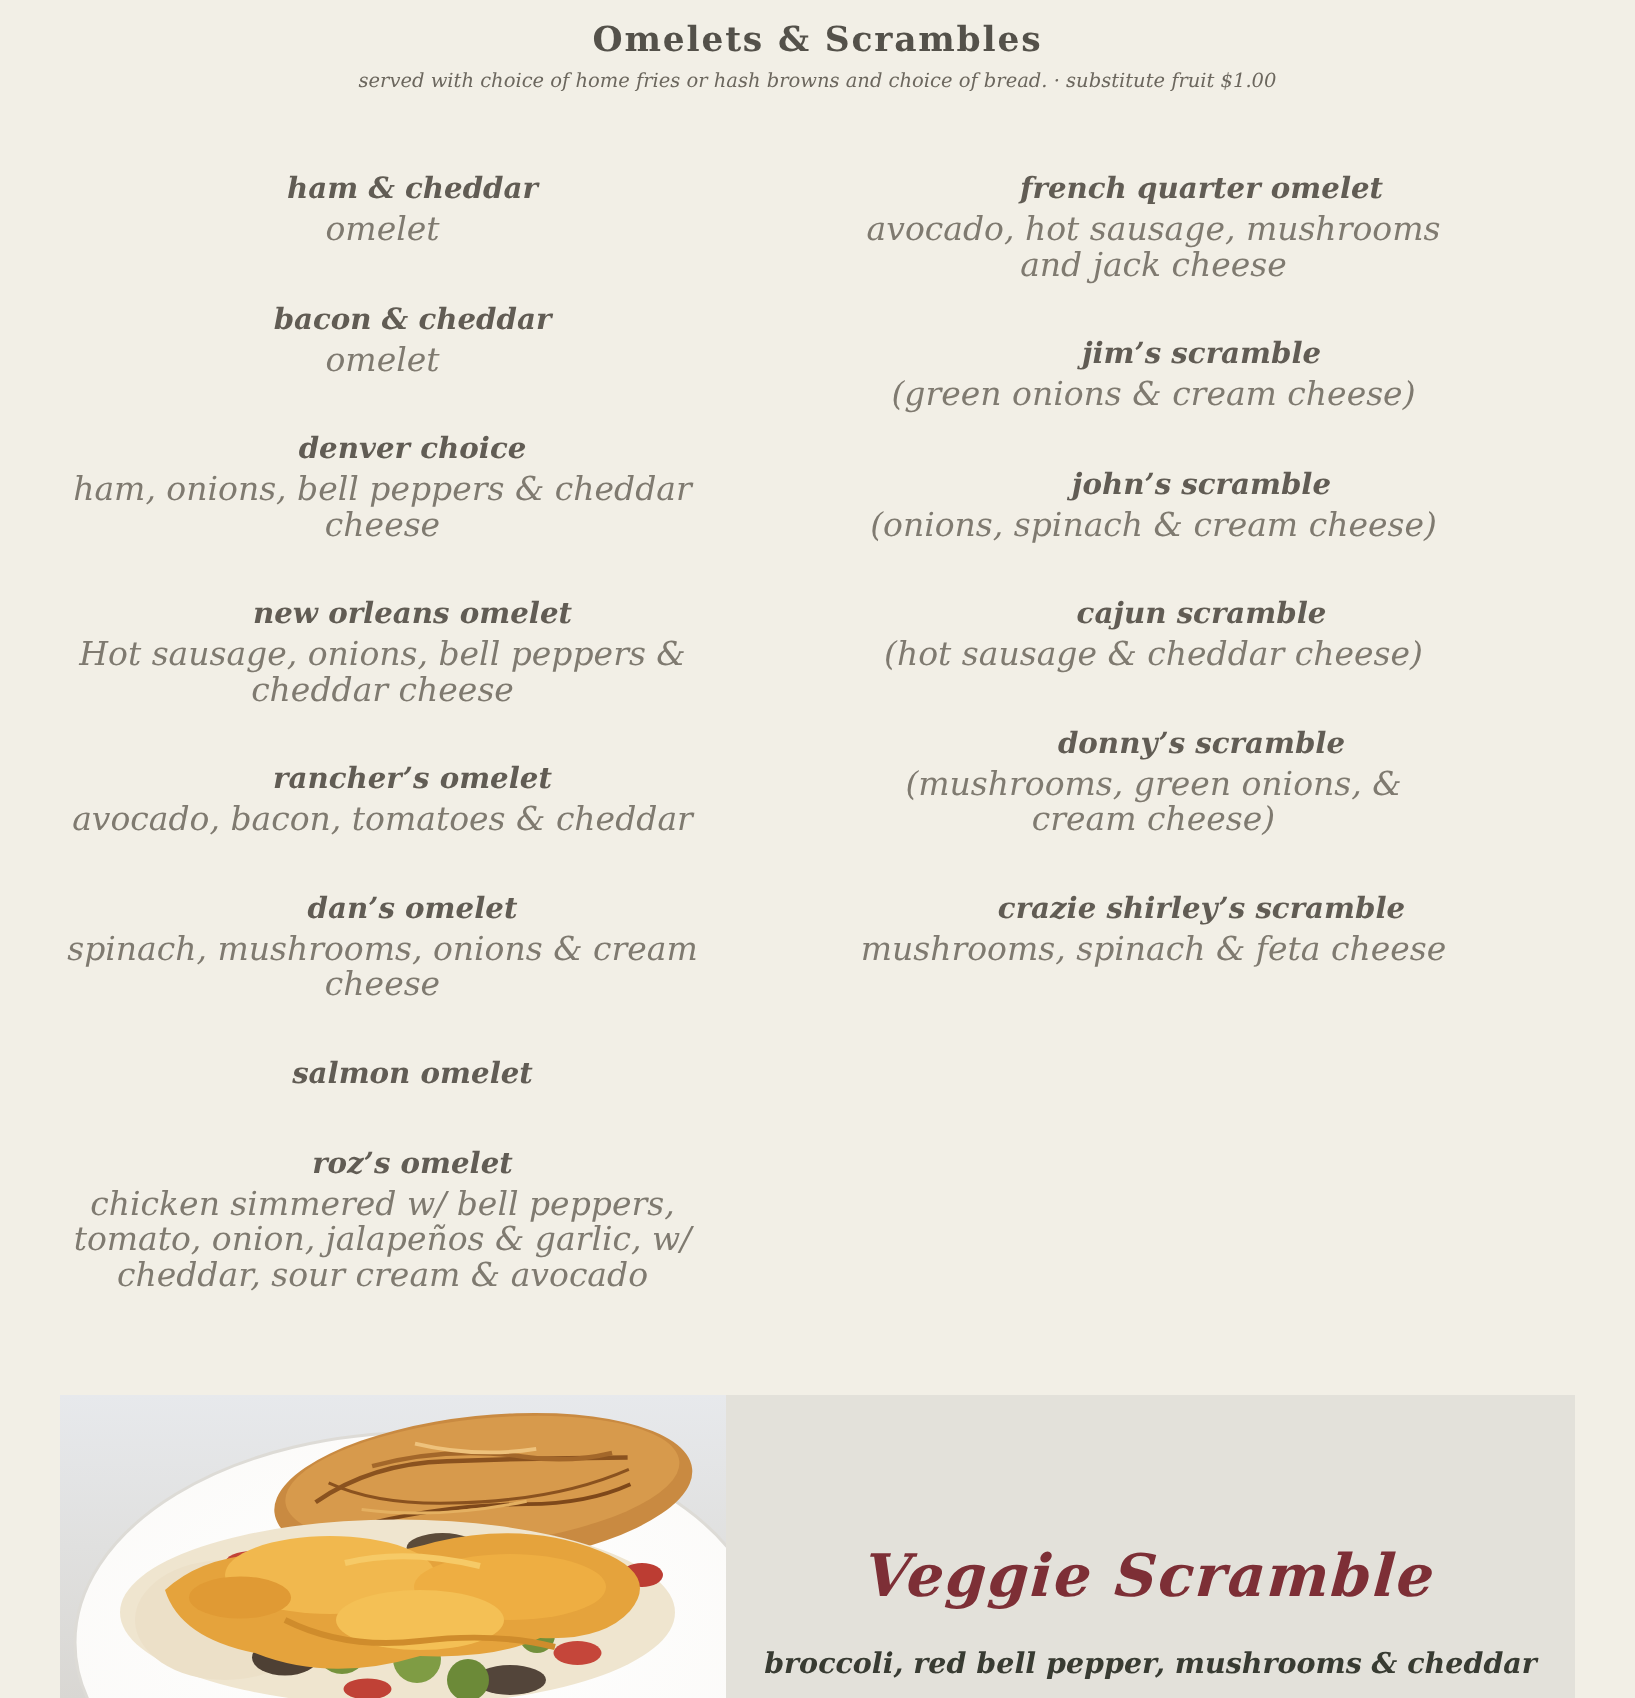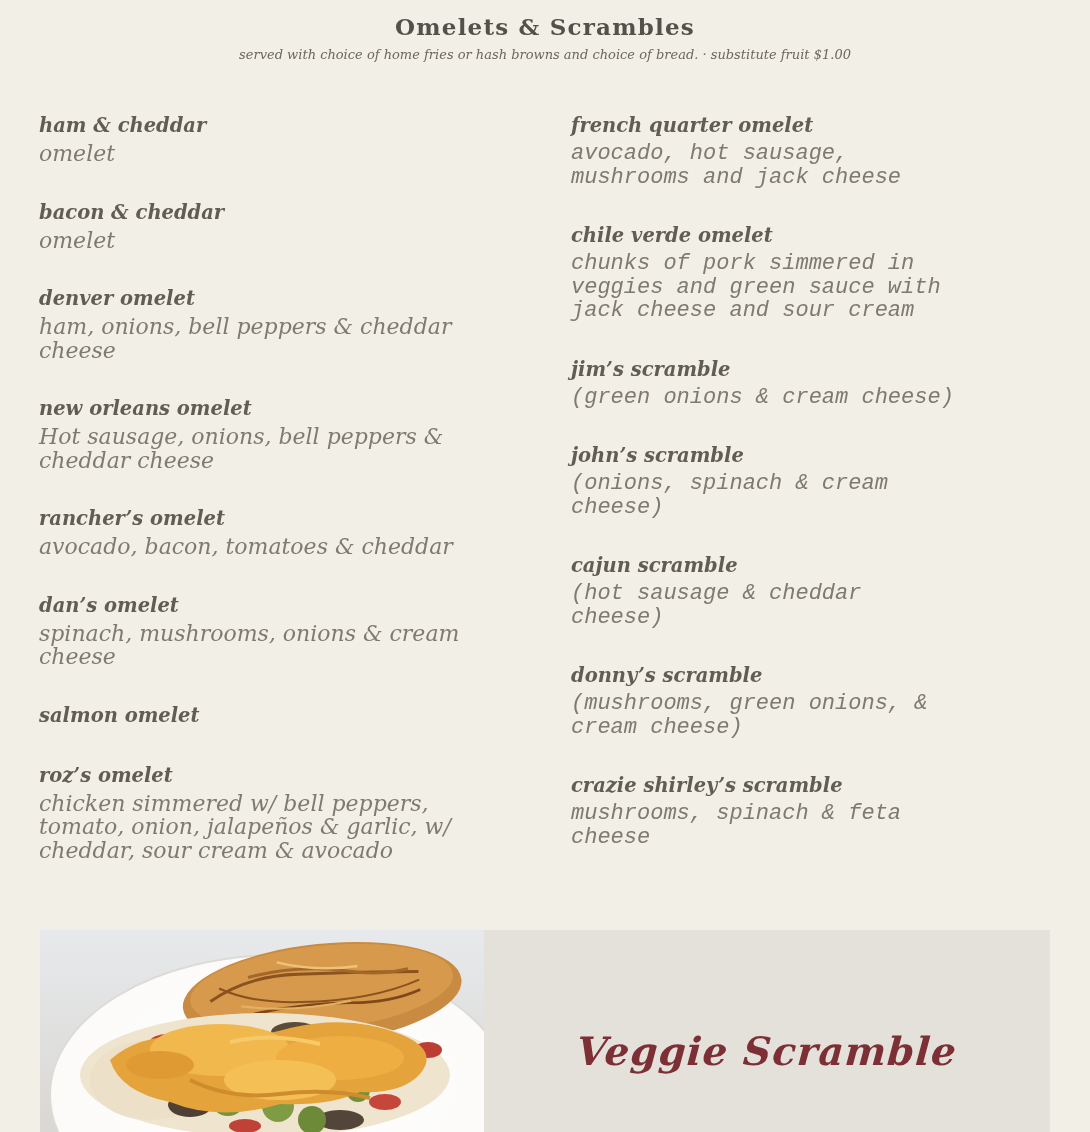--- a/index.html
+++ b/index.html
@@ -33,37 +33,37 @@
     font-size: 13px;
     color: var(--subtitle-color);
   }
   .columns {
     display: flex;
     padding-left: 39px;
     margin-top: 50px;
   }
   .col-left { width: 472px; margin-right: 60px; }
   .col-right { width: 460px; }
-  .menu-item { margin-bottom: 33px; }
+  .menu-item { margin-bottom: 33px; text-align: center; }
   .item-name {
     font-size: 19.5px;
     font-weight: bold;
     font-style: italic;
     color: var(--item-name-color);
     line-height: 27px;
   }
   .item-desc {
     font-size: 22px;
     font-style: italic;
     color: var(--item-desc-color);
     line-height: 23.5px;
     margin-top: 3px;
   }
   .col-left .item-desc { max-width: 432px; }
-  .col-right .item-desc { max-width: 396px; font-family: Liberation Mono, monospace; }
+  .col-right .item-desc { max-width: 396px; }
   .feature-band {
     position: absolute;
     left: 40px; top: 930px;
     width: 1010px; height: 202px;
     display: flex;
   }
   .feature-image {
     width: 444px; height: 202px;
     flex: 0 0 444px;
     overflow: hidden;
@@ -107,21 +107,21 @@
     <div class="item-name">ham &amp; cheddar</div>
     <div class="item-desc">omelet</div>
   </div>
 
   <div class="menu-item">
     <div class="item-name">bacon &amp; cheddar</div>
     <div class="item-desc">omelet</div>
   </div>
 
   <div class="menu-item">
-    <div class="item-name">denver omelet</div>
+    <div class="item-name">denver choice</div>
     <div class="item-desc">ham, onions, bell peppers &amp; cheddar cheese</div>
   </div>
 
   <div class="menu-item">
     <div class="item-name">new orleans omelet</div>
     <div class="item-desc">Hot sausage, onions, bell peppers &amp; cheddar cheese</div>
   </div>
 
   <div class="menu-item">
     <div class="item-name">rancher’s omelet</div>
@@ -141,24 +141,20 @@
     <div class="item-name">roz’s omelet</div>
     <div class="item-desc">chicken simmered w/ bell peppers, tomato, onion, jalapeños &amp; garlic, w/ cheddar, sour cream &amp; avocado</div>
   </div>
 </div>
   <div class="col-right" id="col-right">
   <div class="menu-item">
     <div class="item-name">french quarter omelet</div>
     <div class="item-desc">avocado, hot sausage, mushrooms and jack cheese</div>
   </div>
 
-  <div class="menu-item">
-    <div class="item-name">chile verde omelet</div>
-    <div class="item-desc">chunks of pork simmered in veggies and green sauce with jack cheese and sour cream</div>
-  </div>
 
   <div class="menu-item">
     <div class="item-name">jim’s scramble</div>
     <div class="item-desc">(green onions &amp; cream cheese)</div>
   </div>
 
   <div class="menu-item">
     <div class="item-name">john’s scramble</div>
     <div class="item-desc">(onions, spinach &amp; cream cheese)</div>
   </div>
@@ -235,14 +231,15 @@
       <ellipse cx="180" cy="120" rx="70" ry="26" fill="#f1b84e"></ellipse>
       <ellipse cx="300" cy="128" rx="64" ry="22" fill="#eeae42"></ellipse>
       <ellipse cx="240" cy="150" rx="56" ry="20" fill="#f4c055"></ellipse>
       <ellipse cx="120" cy="135" rx="34" ry="14" fill="#e09a34"></ellipse>
       <path d="M150 150 q40 20 90 14 q50 -6 90 4" stroke="#cf8c2c" stroke-width="4" fill="none"></path>
       <path d="M190 112 q40 -10 90 2" stroke="#f6ca67" stroke-width="4" fill="none"></path>
     </svg>
   </div>
   <div class="feature-panel">
     <h2 class="feature-title">Veggie Scramble</h2>
+    <p class="feature-desc">broccoli, red bell pepper, mushrooms &amp; cheddar</p>
   </div>
 </div>
 
 </body></html>

